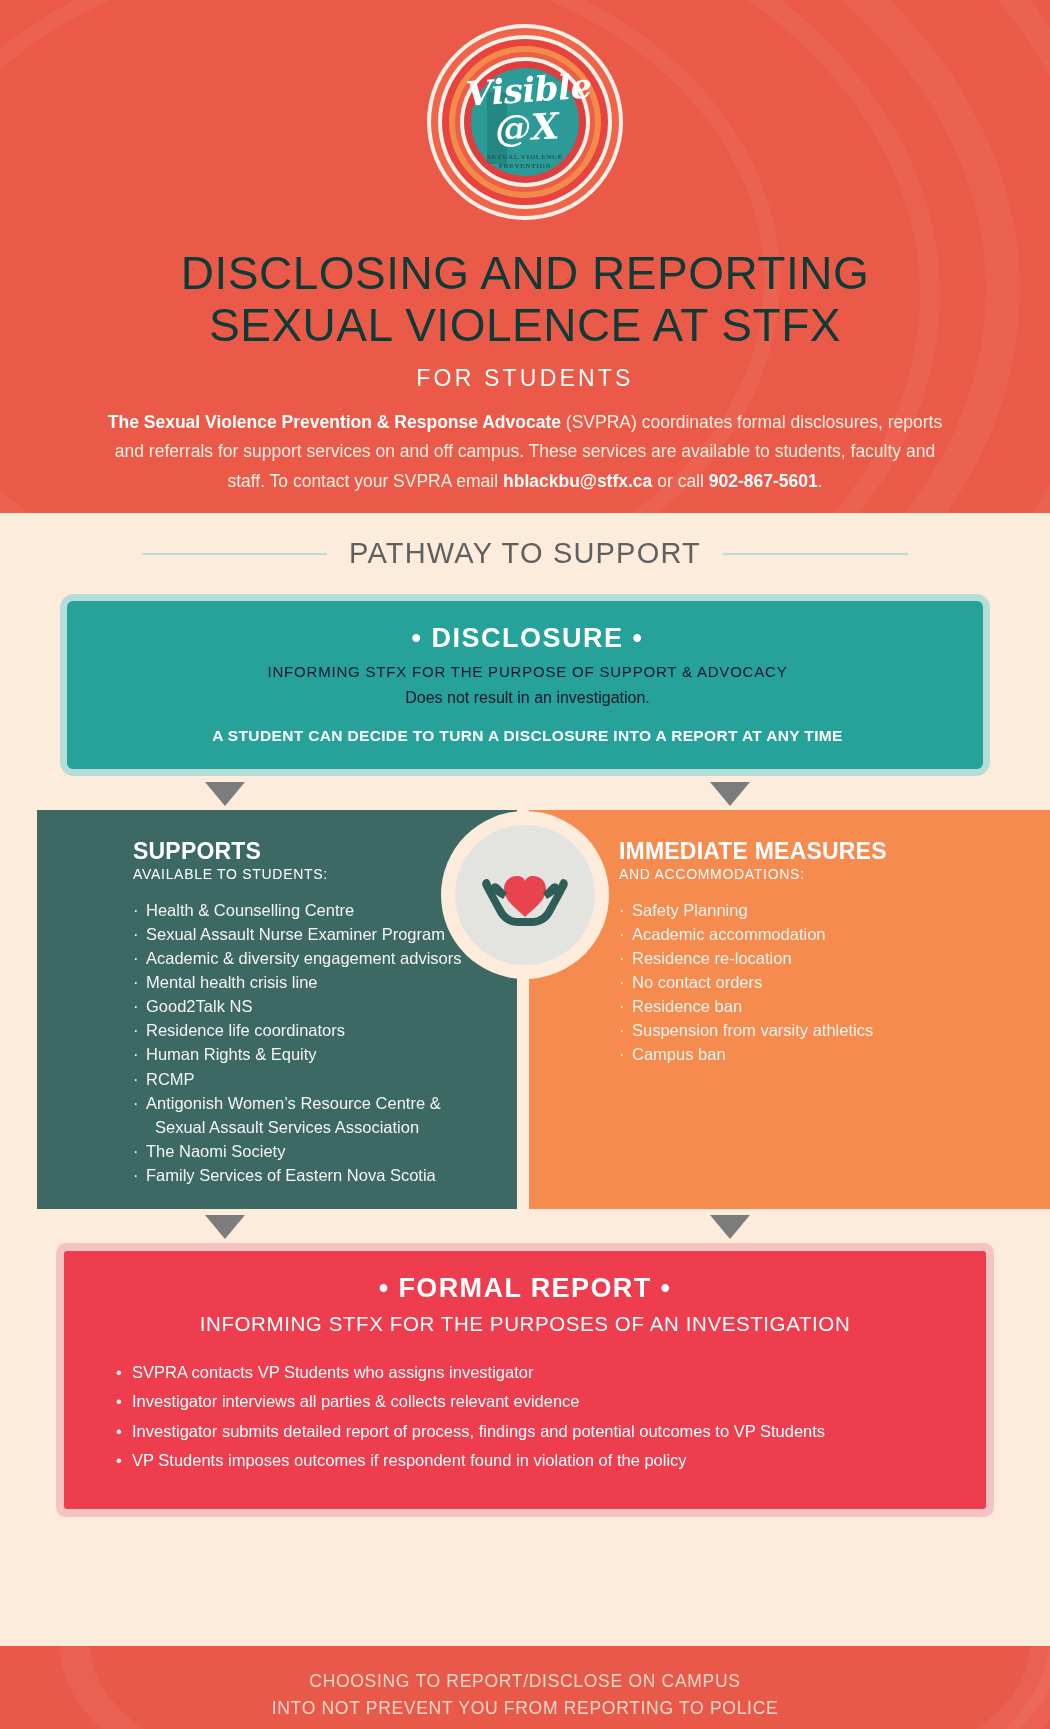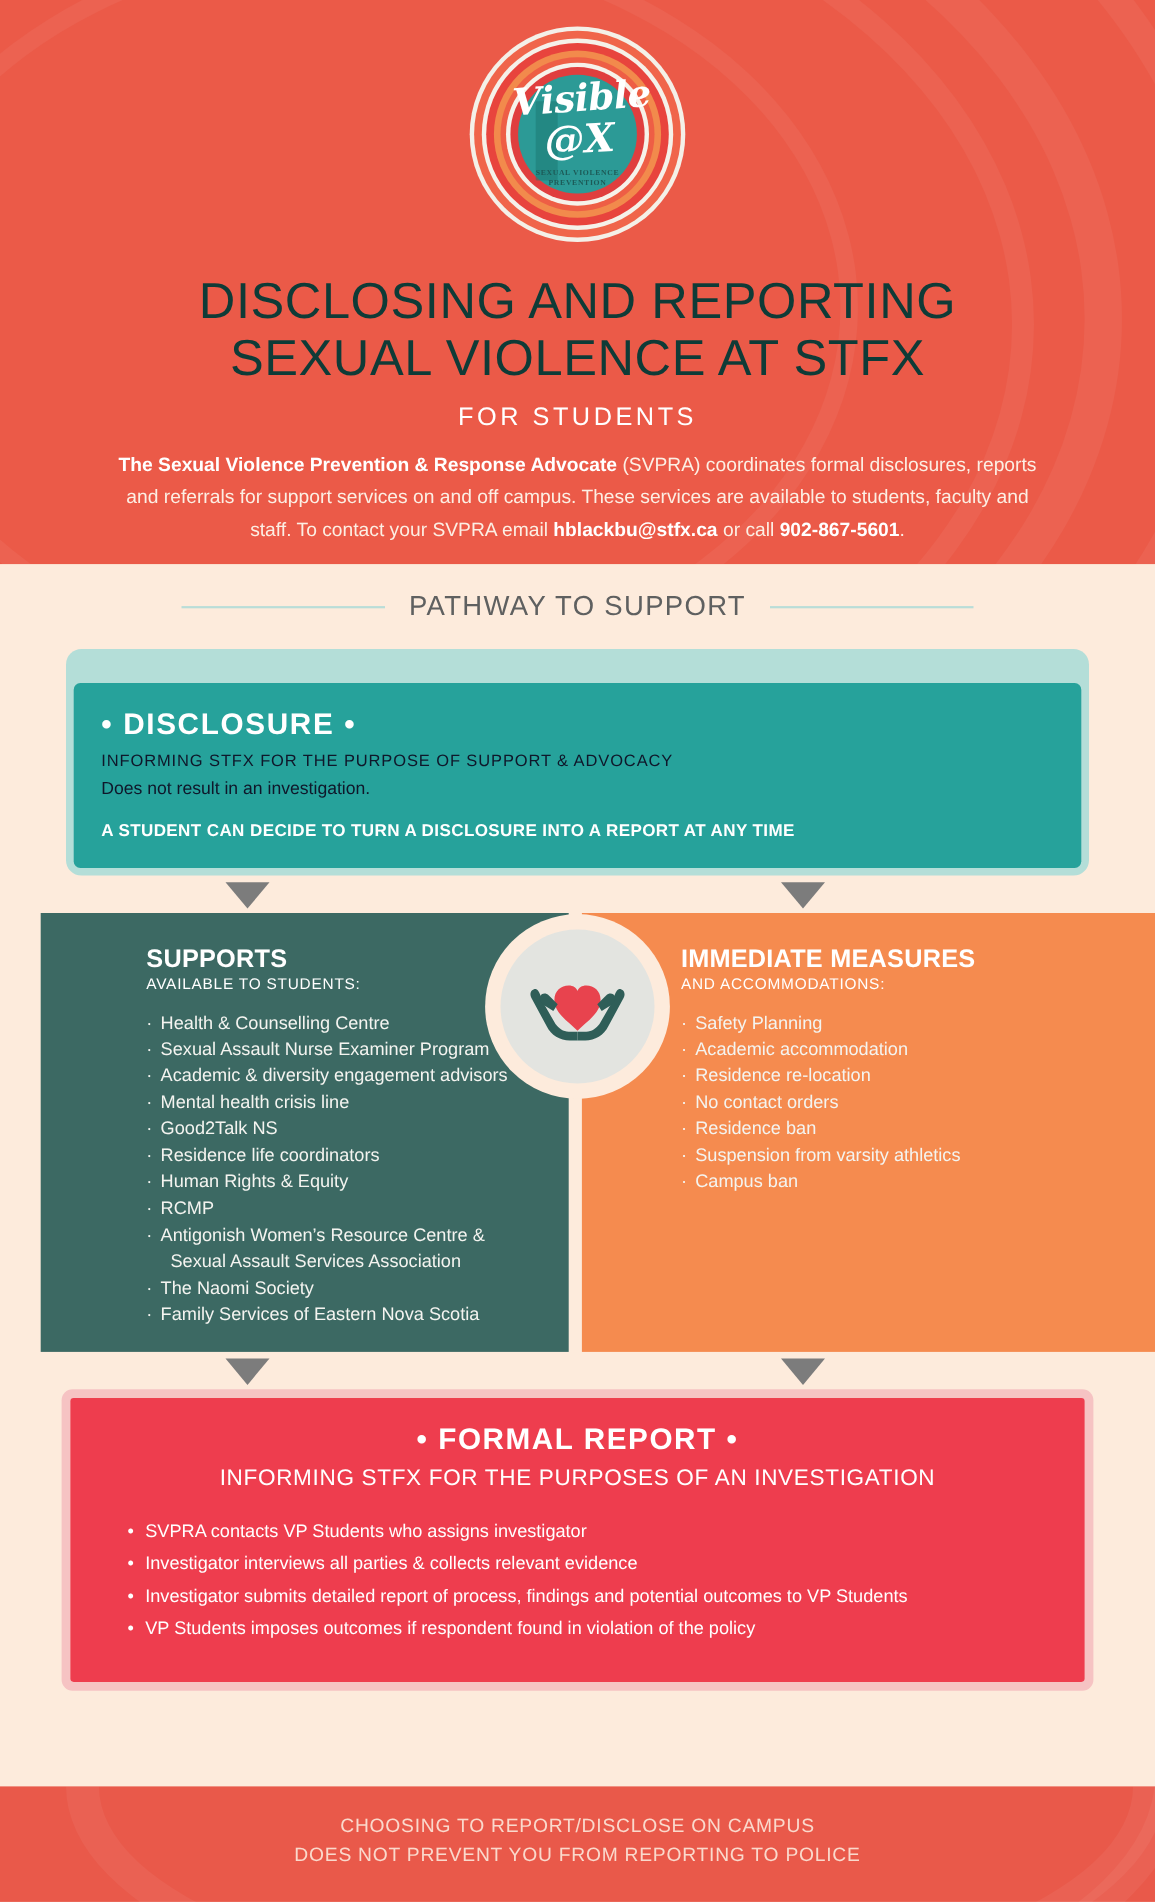--- a/index.html
+++ b/index.html
@@ -102,30 +102,30 @@
 
   
   .body-area { position:relative; background:#FDEBDC; height:960px; }
 
   .pathway {
     display:flex; align-items:center; justify-content:center;
     gap:22px; padding-top:24px;
   }
   .pathway .line { height:2px; background:#B9DDD8; width:185px; }
   .pathway .ptxt {
-    color:#5F6060; font-size:25px; letter-spacing:1.2px; font-weight:300;
+    color:#5F6060; font-size:29px; letter-spacing:1.2px; font-weight:300;
   }
 
   .disclosure-outer {
     margin:24px 60px 0 60px;
     background:#B4DED8; border-radius:14px; padding:7px;
   }
   .disclosure {
     background:#26A29B; border-radius:6px;
-    padding:22px 20px 24px 25px; margin-top:24px;
+    padding:22px 20px 24px 25px; text-align:center;
   }
   .disclosure .d1 {
     color:#ffffff; font-size:27px; font-weight:700; letter-spacing:1.5px;
   }
   .disclosure .d2 {
     color:#0f172a; font-size:15px; letter-spacing:0.8px;
     font-weight:300; margin-top:9px;
   }
   .disclosure .d3 {
     color:#0f172a; font-size:16px; margin-top:9px; font-weight:400;
@@ -208,21 +208,21 @@
   .fr ul { list-style:none; margin-top:22px; padding-left:24px; }
   .fr ul li {
     color:#FFFFFF; font-size:16.5px; line-height:1.78;
     position:relative; padding-left:16px;
   }
   .fr ul li .bul { position:absolute; left:0; top:0; }
 
   
   .footer {
     position:absolute; left:0; bottom:0;
-    width:1050px; height:105px;
+    width:1050px; height:83px;
     background:#E9594A; overflow:hidden;
   }
   .footer .fsw {
     position:absolute; border-radius:50%;
     border:30px solid rgba(255,255,255,0.05);
   }
   .fs1 { width:1300px; height:560px; left:-220px; top:-290px; }
   .fs2 { width:1000px; height:420px; left:60px;  top:-210px; border-color:rgba(0,0,0,0.05); }
   .footer-text {
     position:relative; z-index:3; text-align:center;
@@ -359,17 +359,17 @@
           </ul>
       </div>
     </div>
   </div>
 
   <div class="footer">
     <div class="fsw fs1"></div>
     <div class="fsw fs2"></div>
     <div class="footer-text">
       <div>CHOOSING TO REPORT/DISCLOSE ON CAMPUS</div>
-      <div>DOES NOT PREVENT YOU FROM REPORTING TO POLICE</div>
+      <div>INTO NOT PREVENT YOU FROM REPORTING TO POLICE</div>
     </div>
   </div>
 
 </div>
 
 </body></html>

